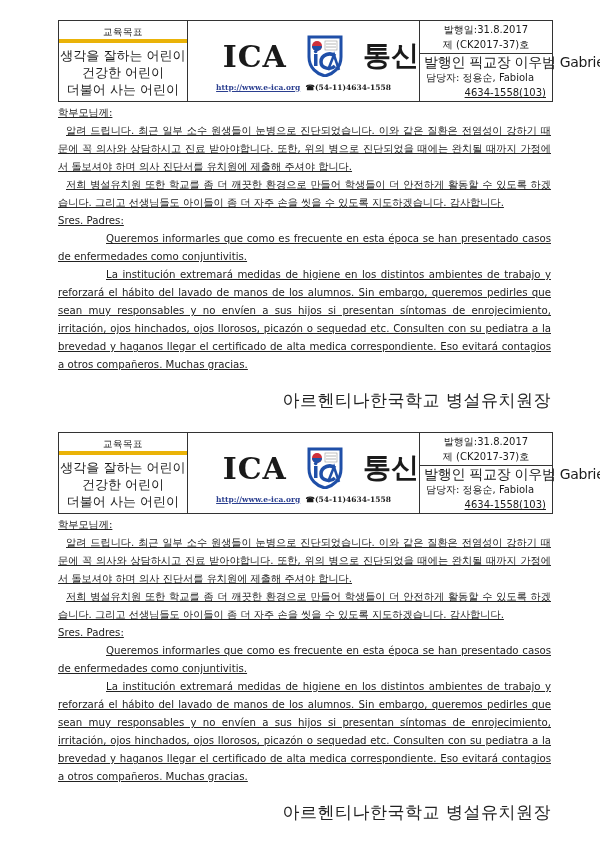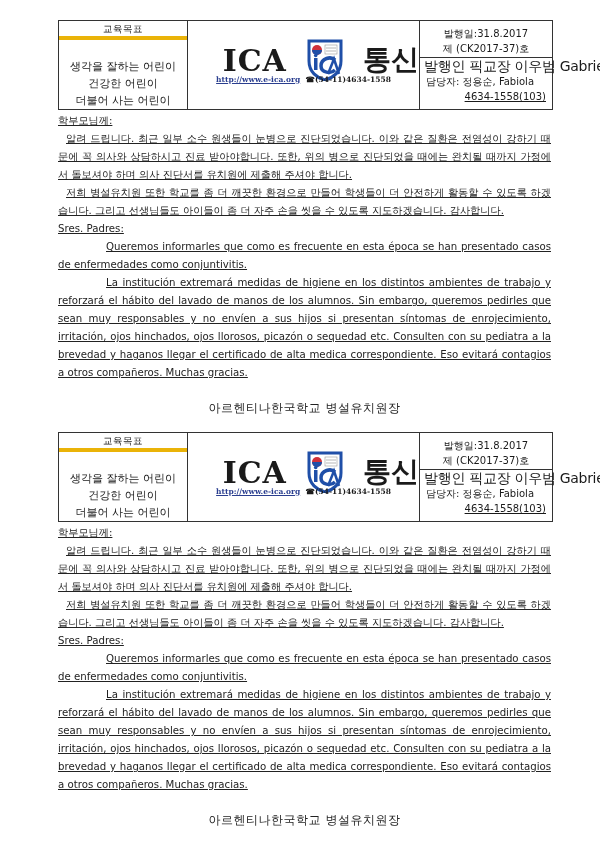--- a/index.html
+++ b/index.html
@@ -10,44 +10,44 @@
   .notice.n2 { top: 432px; }
 
   table.hdr { border-collapse: collapse; width: 493px; height: 71px; table-layout: fixed; }
   table.hdr td { border: 1px solid #333; padding: 0; vertical-align: middle; }
   .col-left { width: 128px; }
   .col-mid { width: 231px; }
   .col-right { width: 132px; }
 
   .goal-title { font-size: 9.5px; text-align: center; height: 15px; line-height: 15px;
                 border-bottom: 4px solid #eab308; letter-spacing: 0.5px; }
-  .goal-lines { font-size: 11px; text-align: center; line-height: 17px; padding-top: 18px; }
+  .goal-lines { font-size: 13px; text-align: center; line-height: 17px; padding-top: 4px; }
 
   .mid-wrap { position: relative; height: 69px; }
   .brand { position: absolute; left: 0; right: 0; top: 8px; text-align: right; white-space: nowrap; }
   .brand .ica { font-family: "DejaVu Serif", "Liberation Serif", serif; font-weight: bold;
                 font-size: 30px; vertical-align: middle; letter-spacing: 1px; }
   .brand .logo { display: inline-block; vertical-align: middle; margin: 0 14px; width: 38px; height: 42px; }
   .brand .tongsin { font-weight: bold; font-size: 28px; vertical-align: middle; }
-  .contact { position: absolute; left: 0; right: 0; bottom: 16px; text-align: center;
+  .contact { position: absolute; left: 0; right: 0; bottom: 4px; text-align: center;
              font-size: 7.5px; white-space: nowrap; font-family: "DejaVu Serif", serif; }
   .contact .url { color: #2a3e8f; text-decoration: underline; font-weight: bold; }
   .contact .phone { font-weight: bold; margin-left: 3px; }
 
   .pub-top { border-bottom: 1px solid #333; text-align: center; font-size: 10px; line-height: 15px; padding: 1px 0; }
   .pub-bottom { font-size: 10px; line-height: 15px; padding: 1px 0 1px 4px; }
   .pub-bottom .publisher { font-size: 14px; letter-spacing: -0.3px; white-space: nowrap; }
   .pub-bottom .manager { padding-left: 2px; }
   .pub-bottom .ext { text-align: right; padding-right: 6px; text-decoration: underline; }
 
   .body-text { font-size: 10.2px; line-height: 18px; margin-top: 2px; color: #222; width: 493px; }
   .body-text p { margin: 0; text-align: justify; text-align-last: auto; text-decoration: underline; }
   .ind1 { text-indent: 8px; }
   .ind-es { text-indent: 48px; }
-  .sig { text-align: center; font-size: 12px; margin-top: 17px; letter-spacing: 0.5px; }
+  .sig { text-align: right; font-size: 17px; margin-top: 17px; letter-spacing: 0.5px; }
 </style>
 </head>
 <body>
 
 <div class="notice n1">
   <table class="hdr">
     <tbody>
         <tr>
       <td class="col-left">
         <div class="goal-title">교육목표</div>

